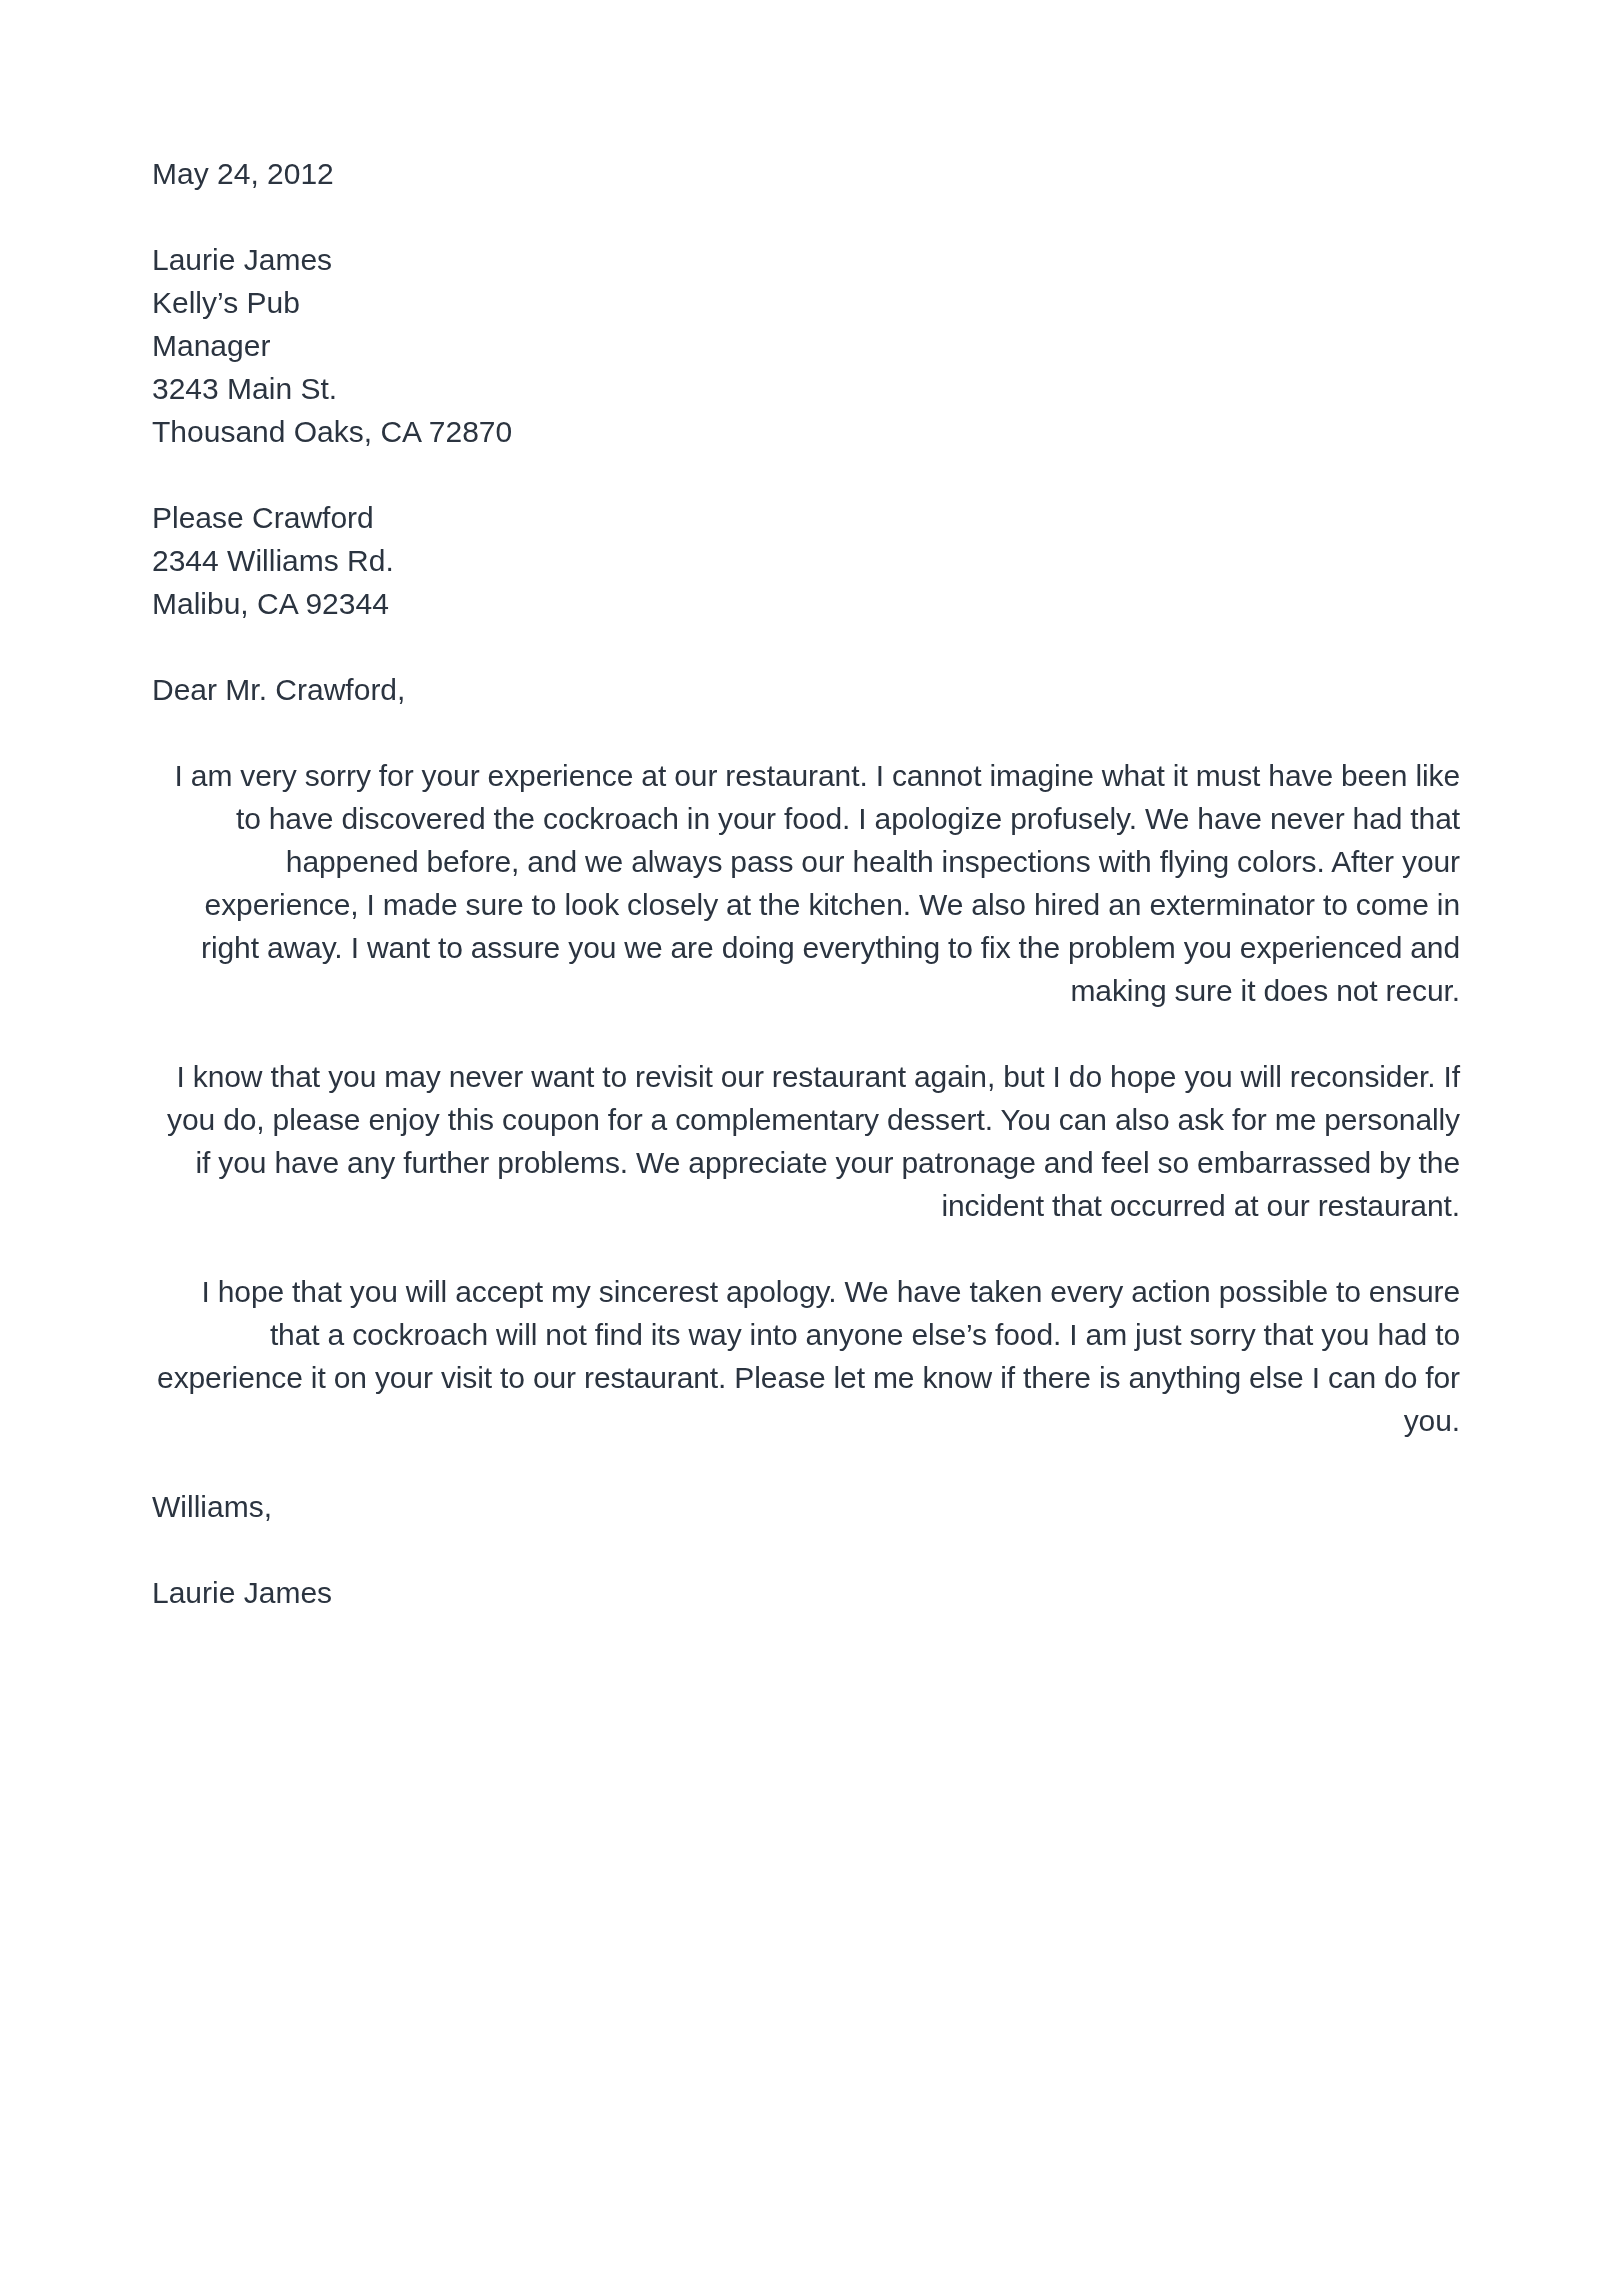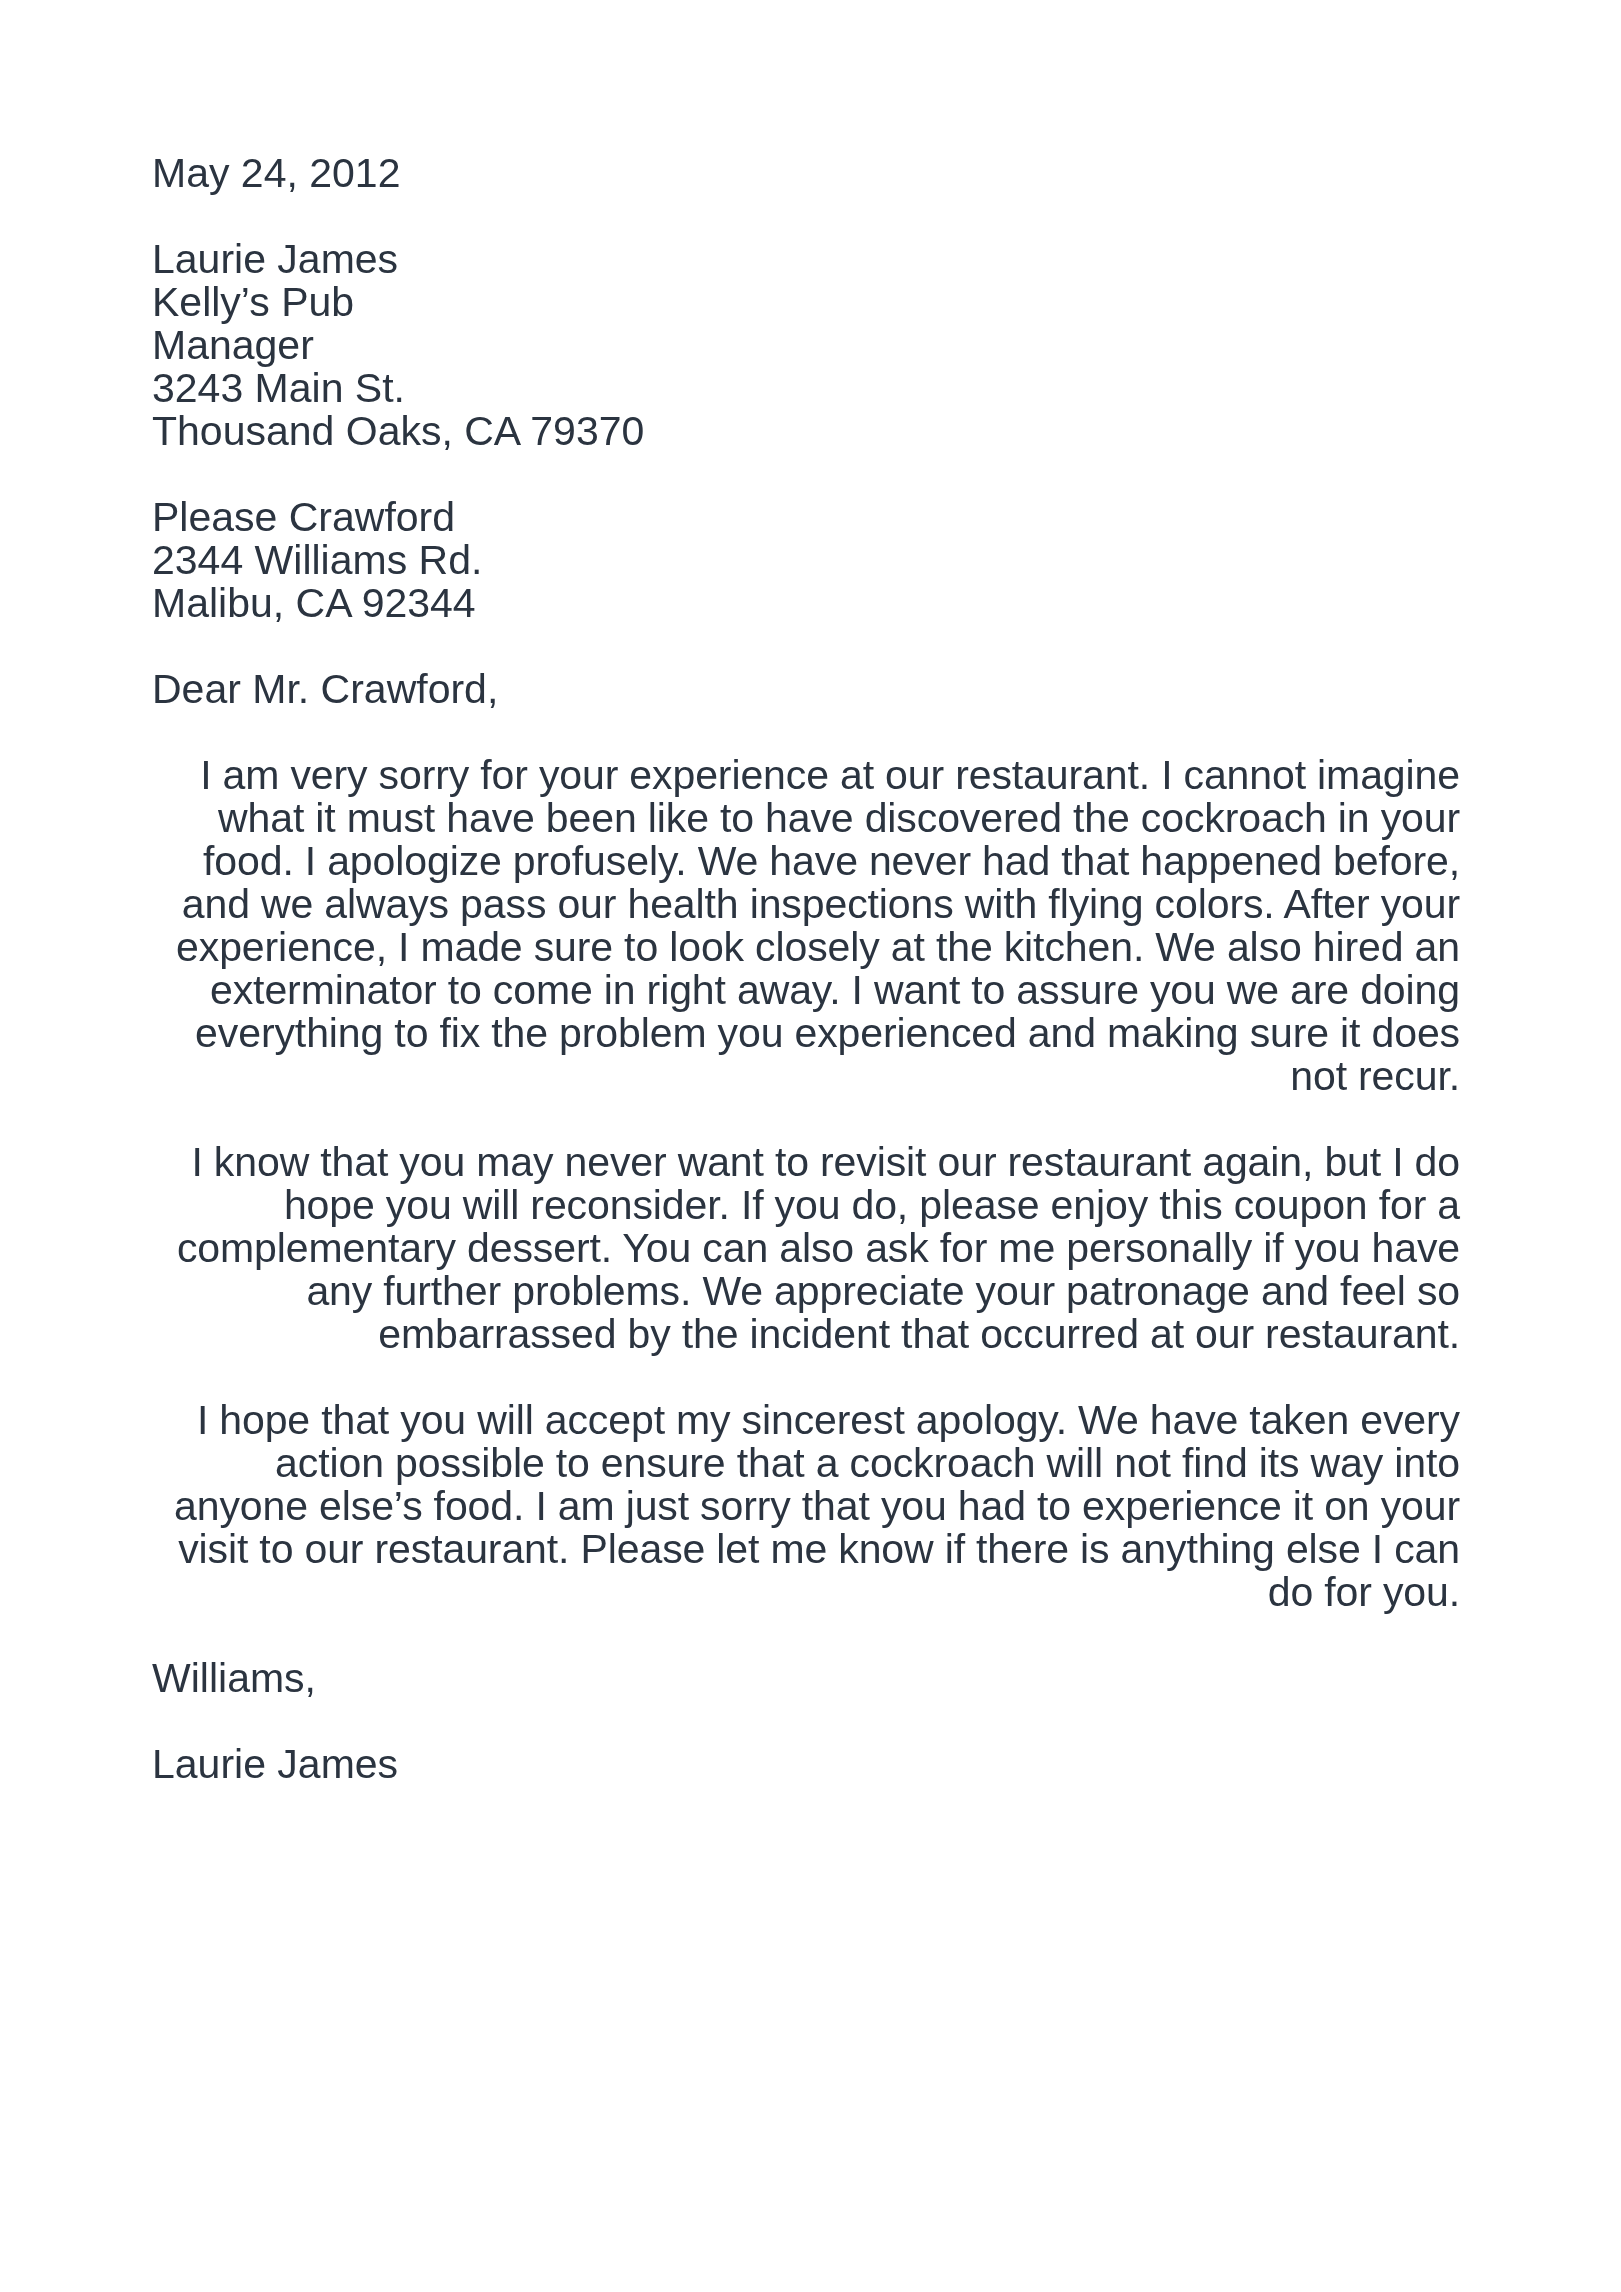--- a/index.html
+++ b/index.html
@@ -18,21 +18,21 @@
     overflow: hidden;
     box-sizing: border-box;
   }
 
   .letter {
     position: absolute;
     left: 152px;
     top: 152px;
     width: 1308px;
     font-family: "Liberation Sans", "DejaVu Sans", sans-serif;
-    font-size: 41px;
+    font-size: 30px;
     line-height: 43px;
     color: #2b3440;
     font-weight: 400;
     -webkit-font-smoothing: antialiased;
   }
 
   .block {
     margin: 0 0 43px 0;
     padding: 0;
   }
@@ -72,21 +72,21 @@
 
     <div class="block">
       <span class="line date-line">May 24, 2012</span>
     </div>
 
     <div class="block">
       <span class="line addr-line">Laurie James</span>
       <span class="line addr-line">Kelly’s Pub</span>
       <span class="line addr-line">Manager</span>
       <span class="line addr-line">3243 Main St.</span>
-      <span class="line addr-line">Thousand Oaks, CA 79370</span>
+      <span class="line addr-line">Thousand Oaks, CA 72870</span>
     </div>
 
 
     <div class="block">
       <span class="line addr-line">Please Crawford</span>
       <span class="line addr-line">2344 Williams Rd.</span>
       <span class="line addr-line">Malibu, CA 92344</span>
     </div>
 
     <div class="block">

